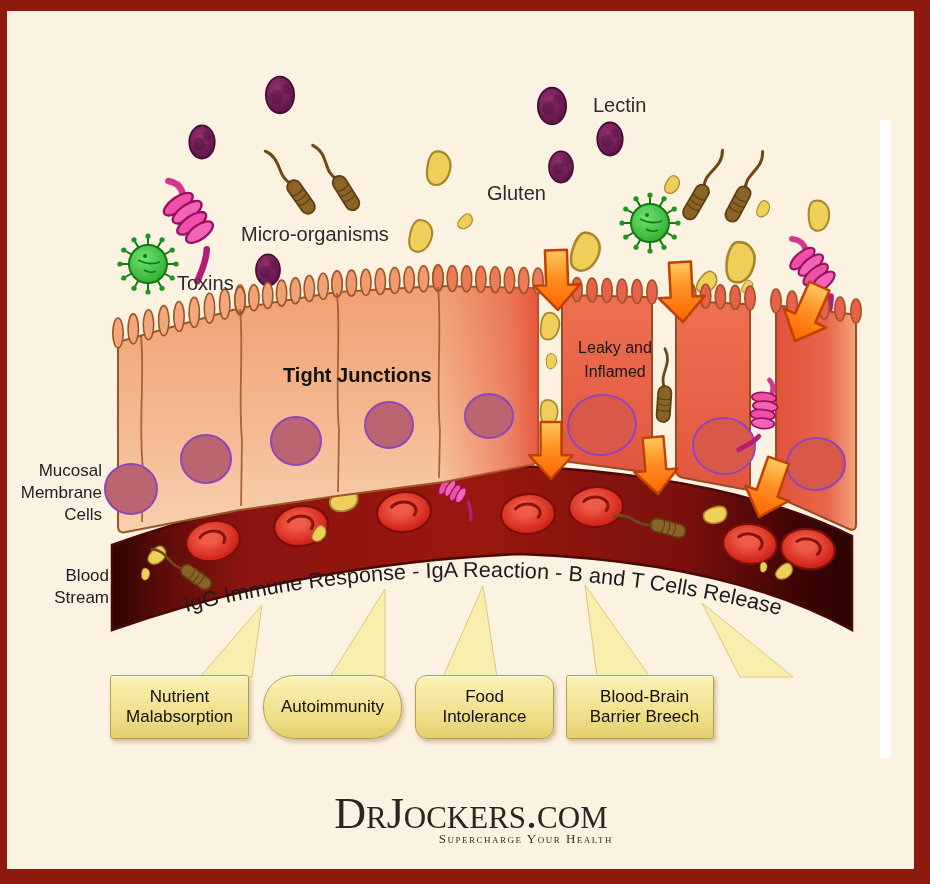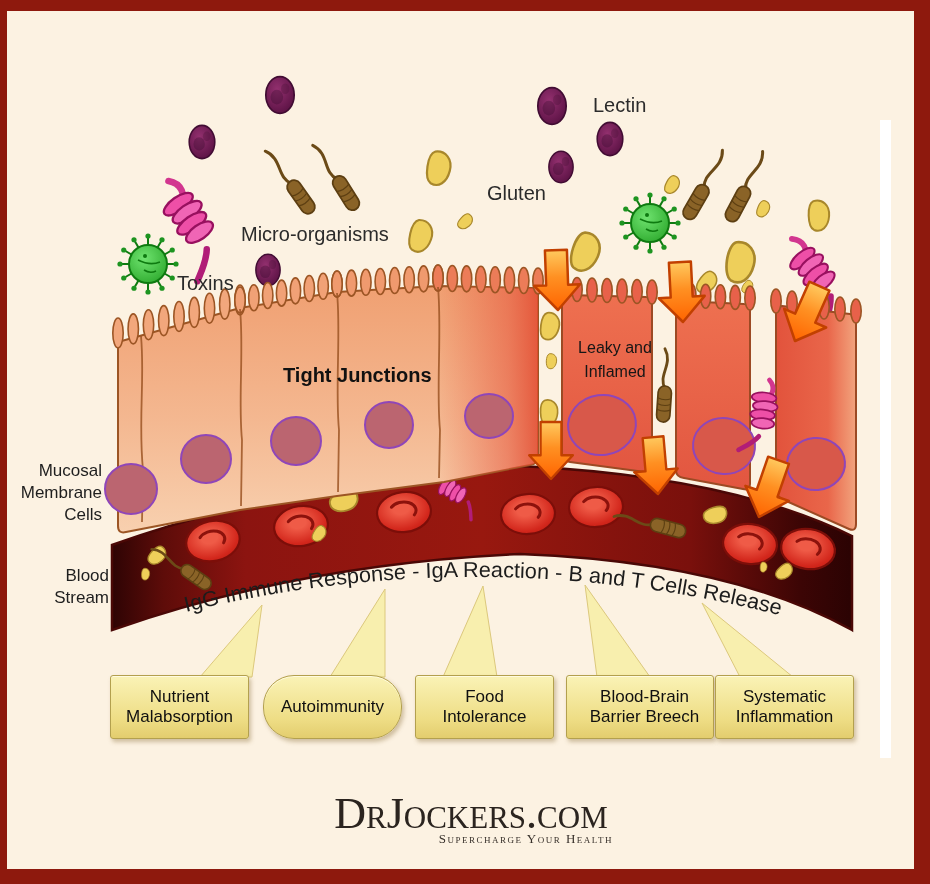--- a/index.html
+++ b/index.html
@@ -306,29 +306,26 @@
 
   <div class="side-label" style="top:460px;">Mucosal Membrane Cells</div>
   <div class="side-label" style="top:565px;padding-left:7px;">Blood Stream</div>
 
   <div class="callout" style="left:110px;">
       <span>Nutrient Malabsorption</span>
     </div>
   <div class="callout" style="left:263px;border-radius:31px;">
       <span>Autoimmunity</span>
     </div>
-  <div class="callout" style="left:415px;">
+  <div class="callout" style="left:415px;border-radius:12px;">
       <span>Food Intolerance</span>
     </div>
   <div class="callout" style="left:566px;padding-left:9px;">
       <span>Blood-Brain Barrier Breech</span>
     </div>
-  <div class="callout" style="left:715px;">
-      <span>Systematic Inflammation</span>
-    </div>
 
   <div id="footer">
     <div id="brand">DrJockers.com</div>
     <div id="tagline">Supercharge Your Health</div>
   </div>
 
   <div class="frame"></div>
 </div>
 
 </body></html>

